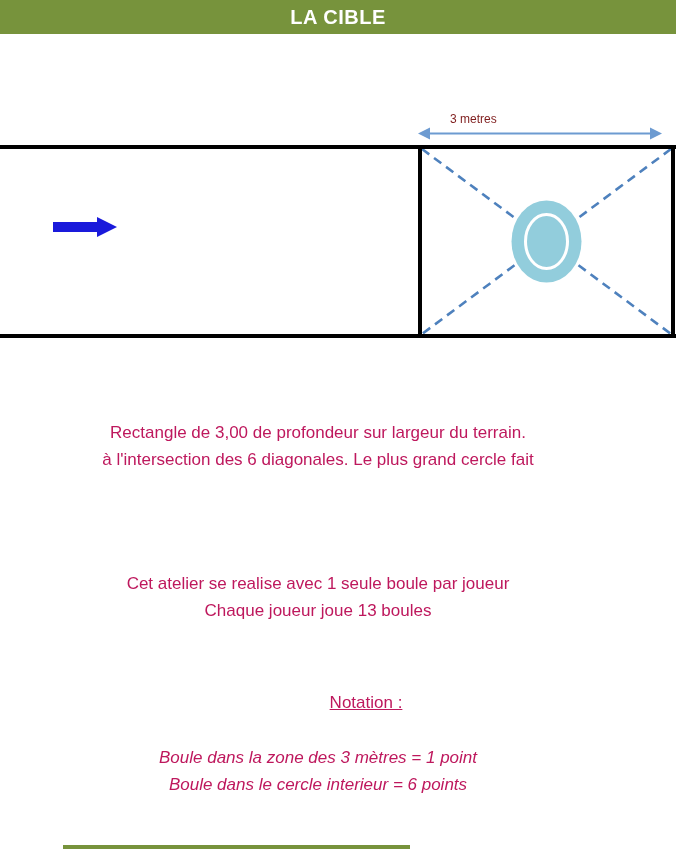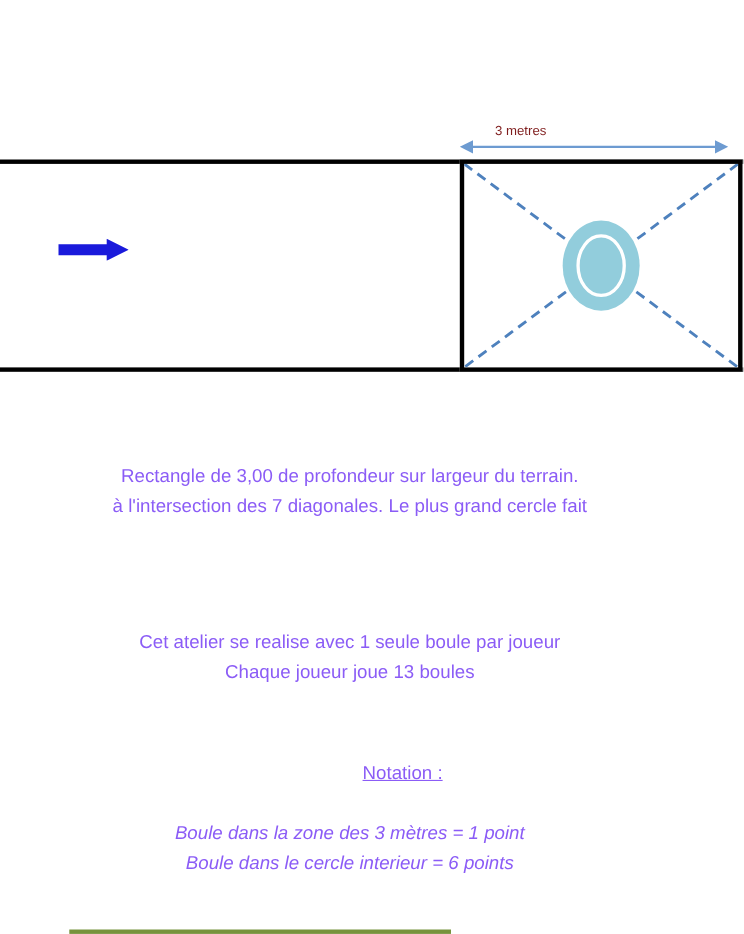--- a/index.html
+++ b/index.html
@@ -75,41 +75,44 @@
   }
 
   
   .textblock {
     position: absolute;
     left: 0;
     width: 636px;
     text-align: center;
     font-size: 17px;
     line-height: 27px;
-    color: #8b5cf6;
+    color: #be185d;
   }
   .desc     { top: 419px; }
   .rules    { top: 570px; }
   .notation-title { top: 689px; padding-left: 48px; }
   .notation-title span { text-decoration: underline; }
   .notation-lines { top: 744px; font-style: italic; }
 
   
   .next-page-strip {
     position: absolute;
     top: 845px; left: 63px;
     width: 347px; height: 4px;
     background: #77933C;
   }
 </style>
 </head>
 <body>
 
 <div class="page">
 
+  <header class="banner">
+    <span>LA CIBLE</span>
+  </header>
 
   <div class="dim-label">3 metres</div>
   <svg class="dim-arrow" viewBox="0 0 246 15">
     <line x1="11" y1="7.5" x2="235" y2="7.5" stroke="#6D9BD1" stroke-width="2.2"></line>
     <polygon points="1,7.5 13,1.5 13,13.5" fill="#6D9BD1"></polygon>
     <polygon points="245,7.5 233,1.5 233,13.5" fill="#6D9BD1"></polygon>
   </svg>
 
   <div class="terrain"></div>
 
@@ -121,21 +124,21 @@
       <ellipse cx="124.5" cy="92.5" rx="21" ry="27" fill="none" stroke="#FFFFFF" stroke-width="3"></ellipse>
     </svg>
   </div>
 
   <svg class="throw-arrow" viewBox="0 0 64 20">
     <polygon points="0,5 44,5 44,0 64,10 44,20 44,15 0,15" fill="#1A1ADB"></polygon>
   </svg>
 
   <div class="textblock desc">
     <div>Rectangle de 3,00 de profondeur sur largeur du terrain.</div>
-    <div>à l'intersection des 7 diagonales. Le plus grand cercle fait</div>
+    <div>à l'intersection des 6 diagonales. Le plus grand cercle fait</div>
   </div>
 
   <div class="textblock rules">
     <div>Cet atelier se realise avec 1 seule boule par joueur</div>
     <div>Chaque joueur joue 13 boules</div>
   </div>
 
   <div class="textblock notation-title">
     <span>Notation :</span>
   </div>

